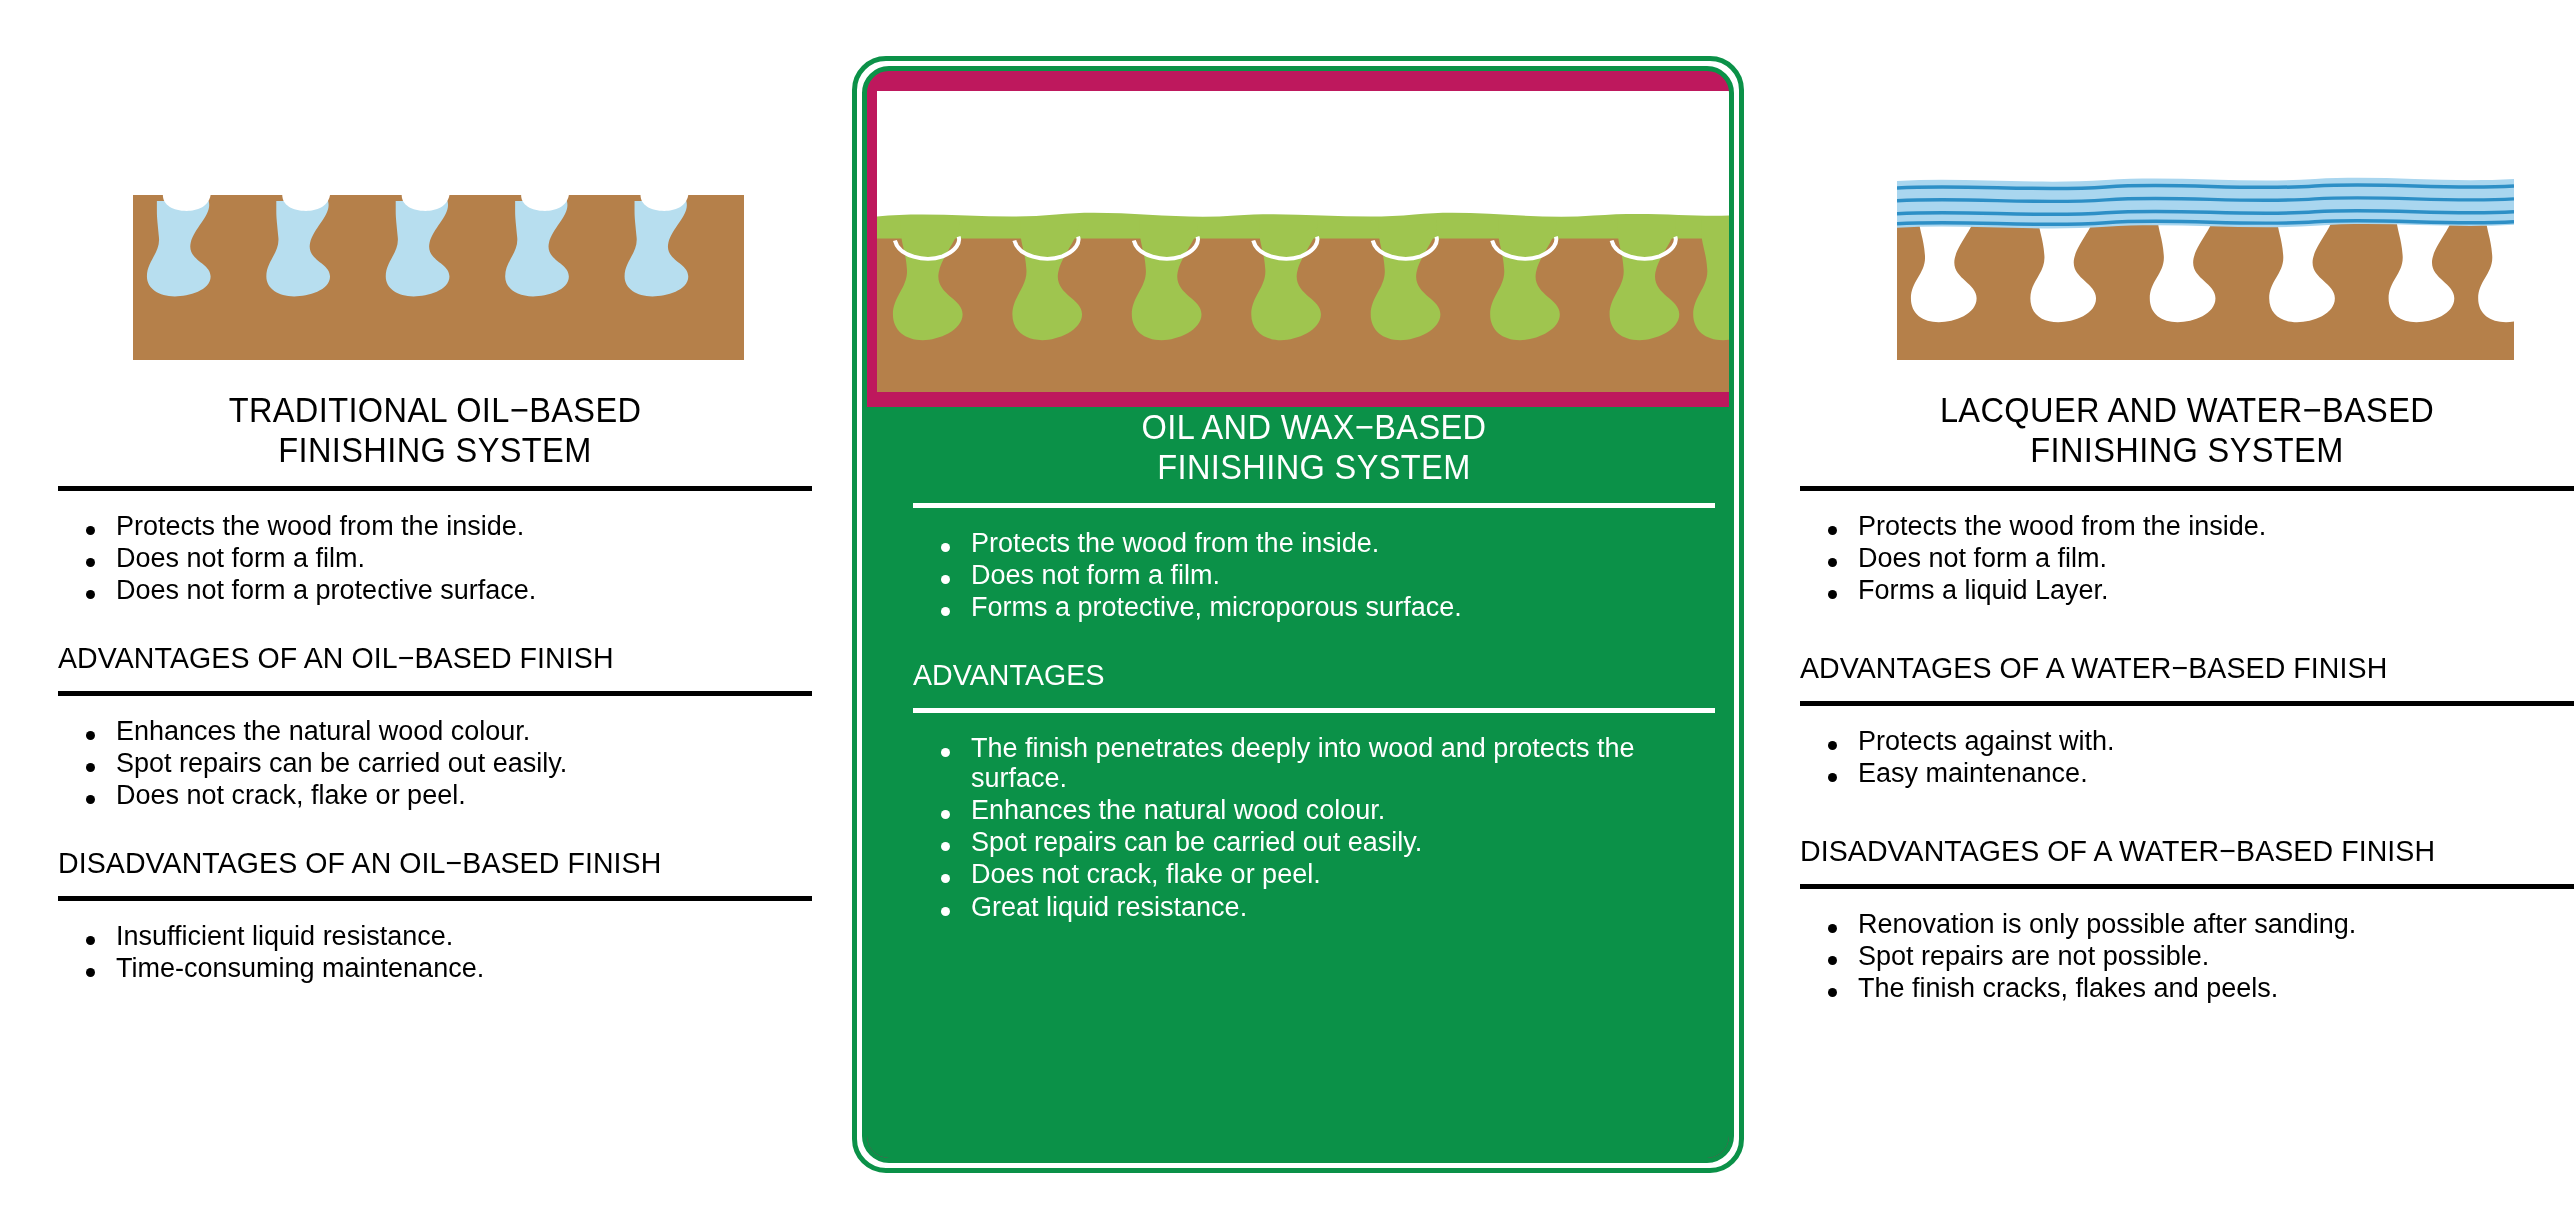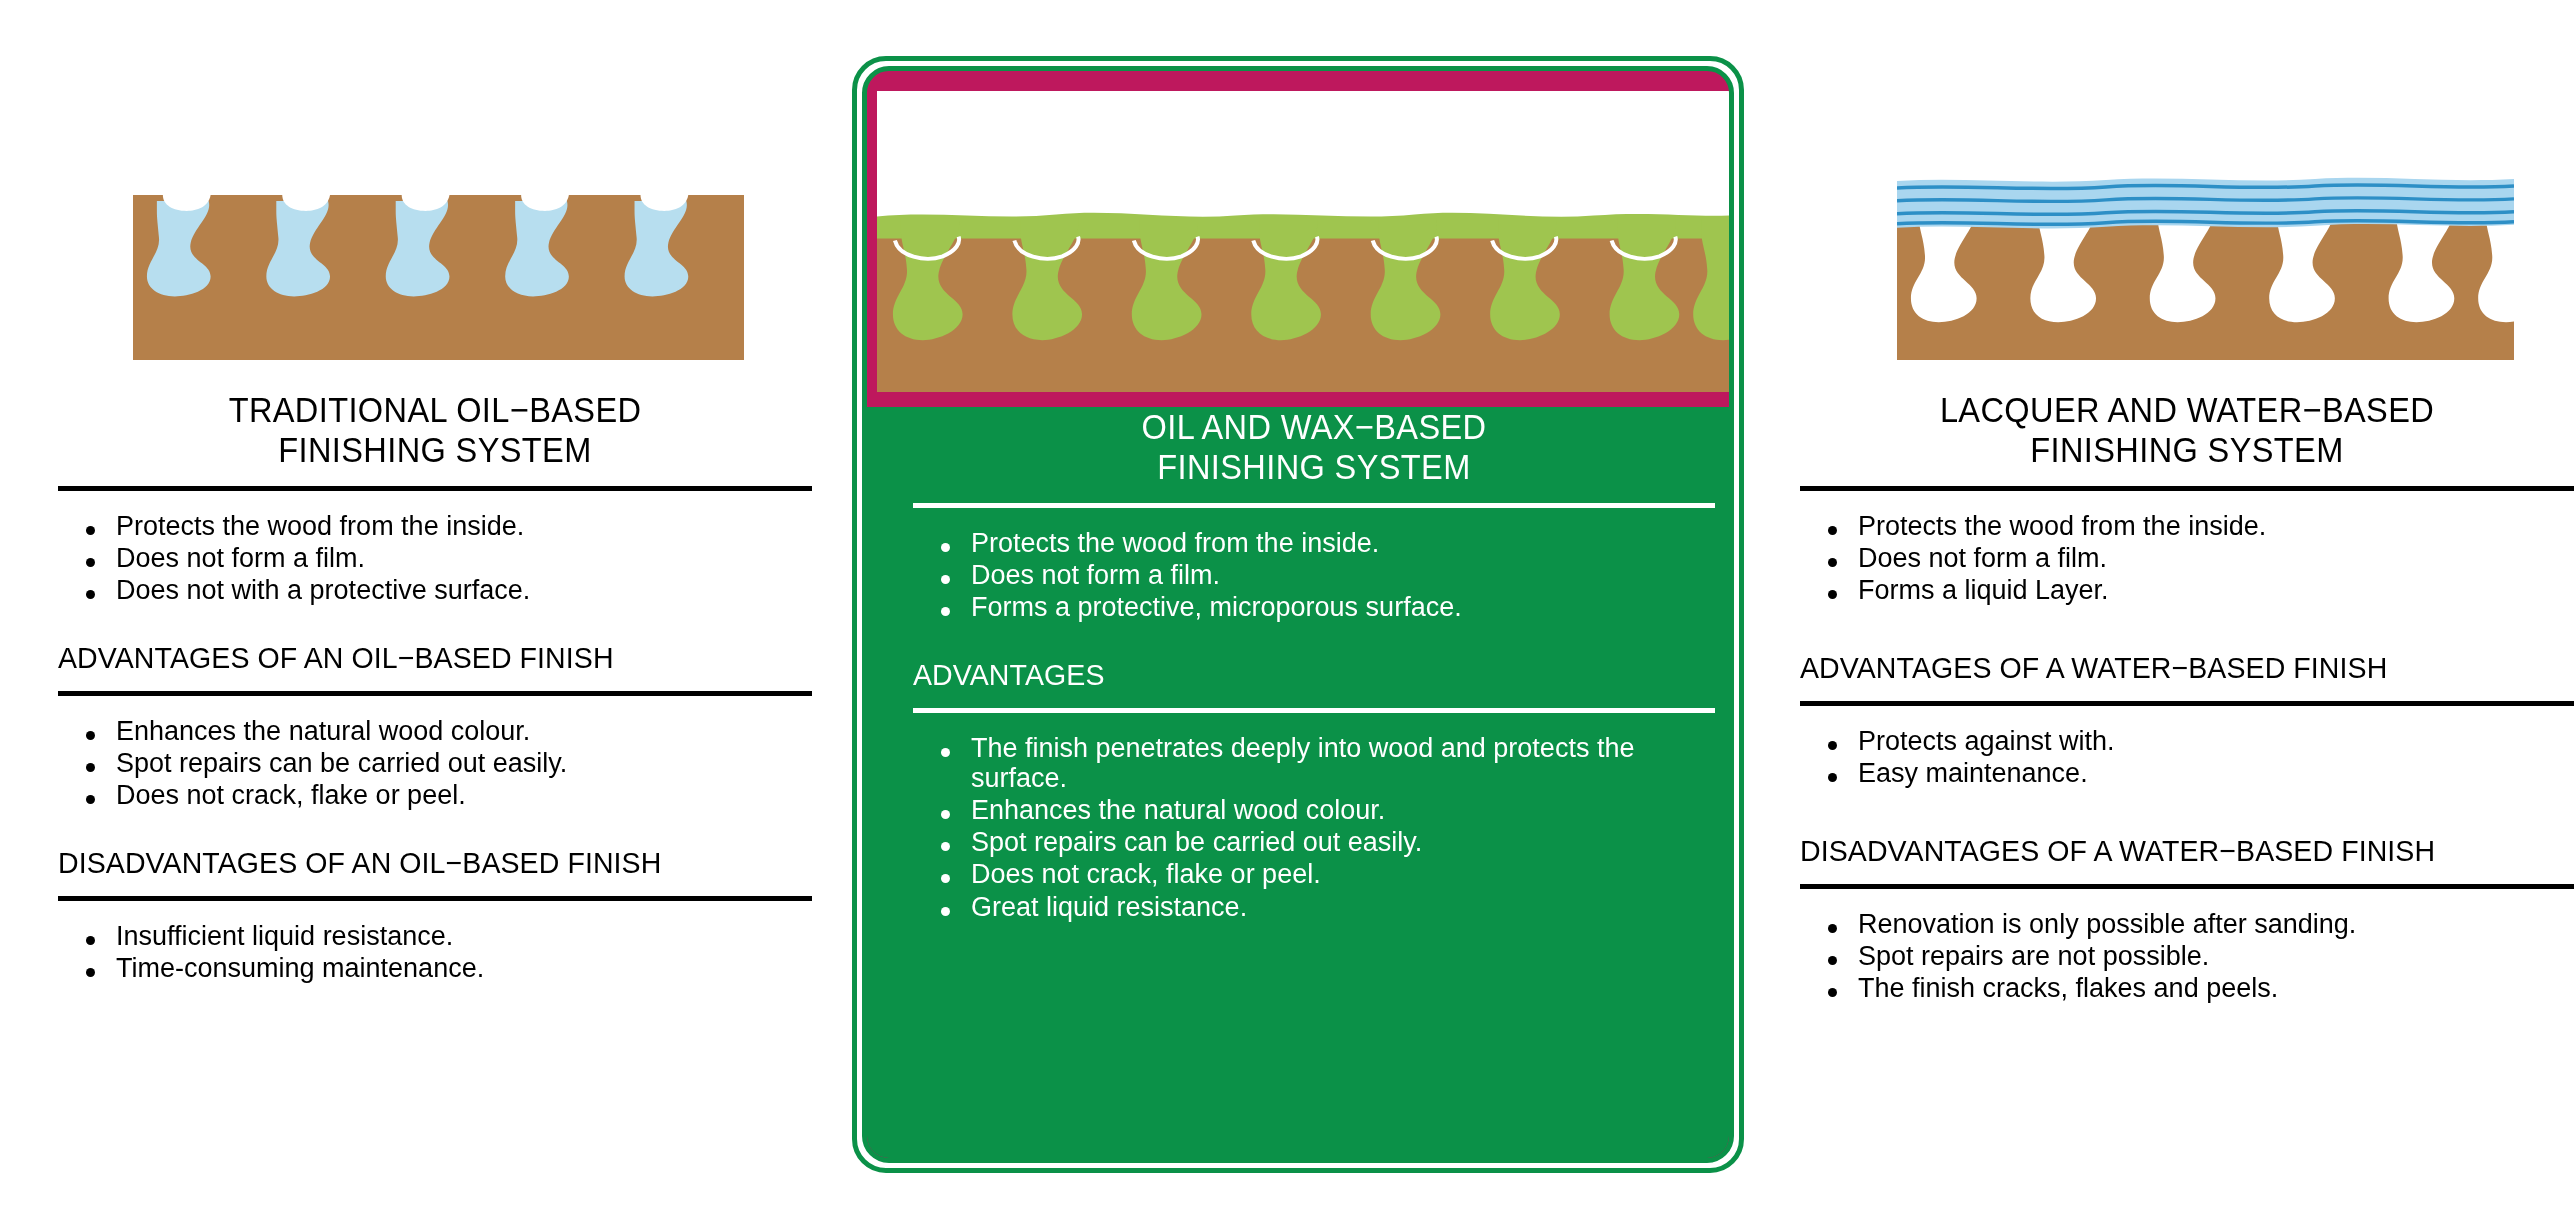--- a/index.html
+++ b/index.html
@@ -173,21 +173,21 @@
   <div class="textcol" id="text-left">
     <div class="sys-title">
       <div>TRADITIONAL OIL−BASED</div>
       <div>FINISHING SYSTEM</div>
     </div>
     <div class="rule"></div>
     <div class="after-rule"></div>
     <ul class="bullets">
       <li>Protects the wood from the inside.</li>
       <li>Does not form a film.</li>
-      <li>Does not with a protective surface.</li>
+      <li>Does not form a protective surface.</li>
     </ul>
     <div class="gap-lg"></div>
     <div class="section-head">ADVANTAGES OF AN OIL−BASED FINISH</div>
     <div class="rule"></div>
     <div class="after-rule"></div>
     <ul class="bullets">
       <li>Enhances the natural wood colour.</li>
       <li>Spot repairs can be carried out easily.</li>
       <li>Does not crack, flake or peel.</li>
     </ul>

